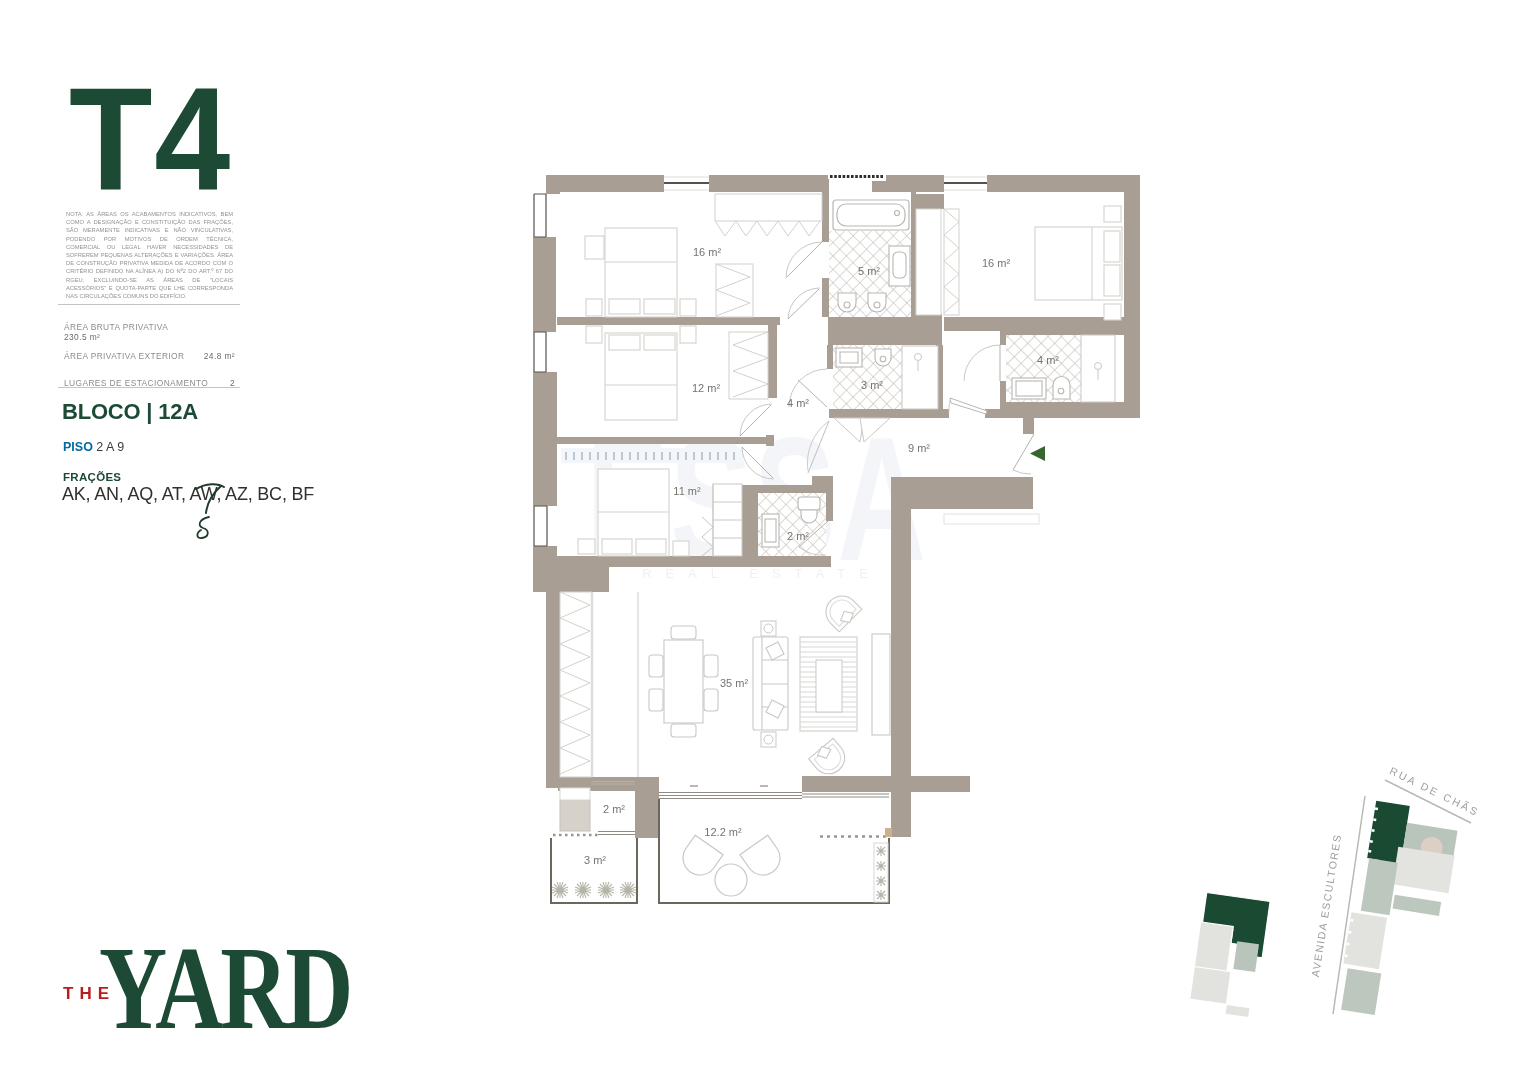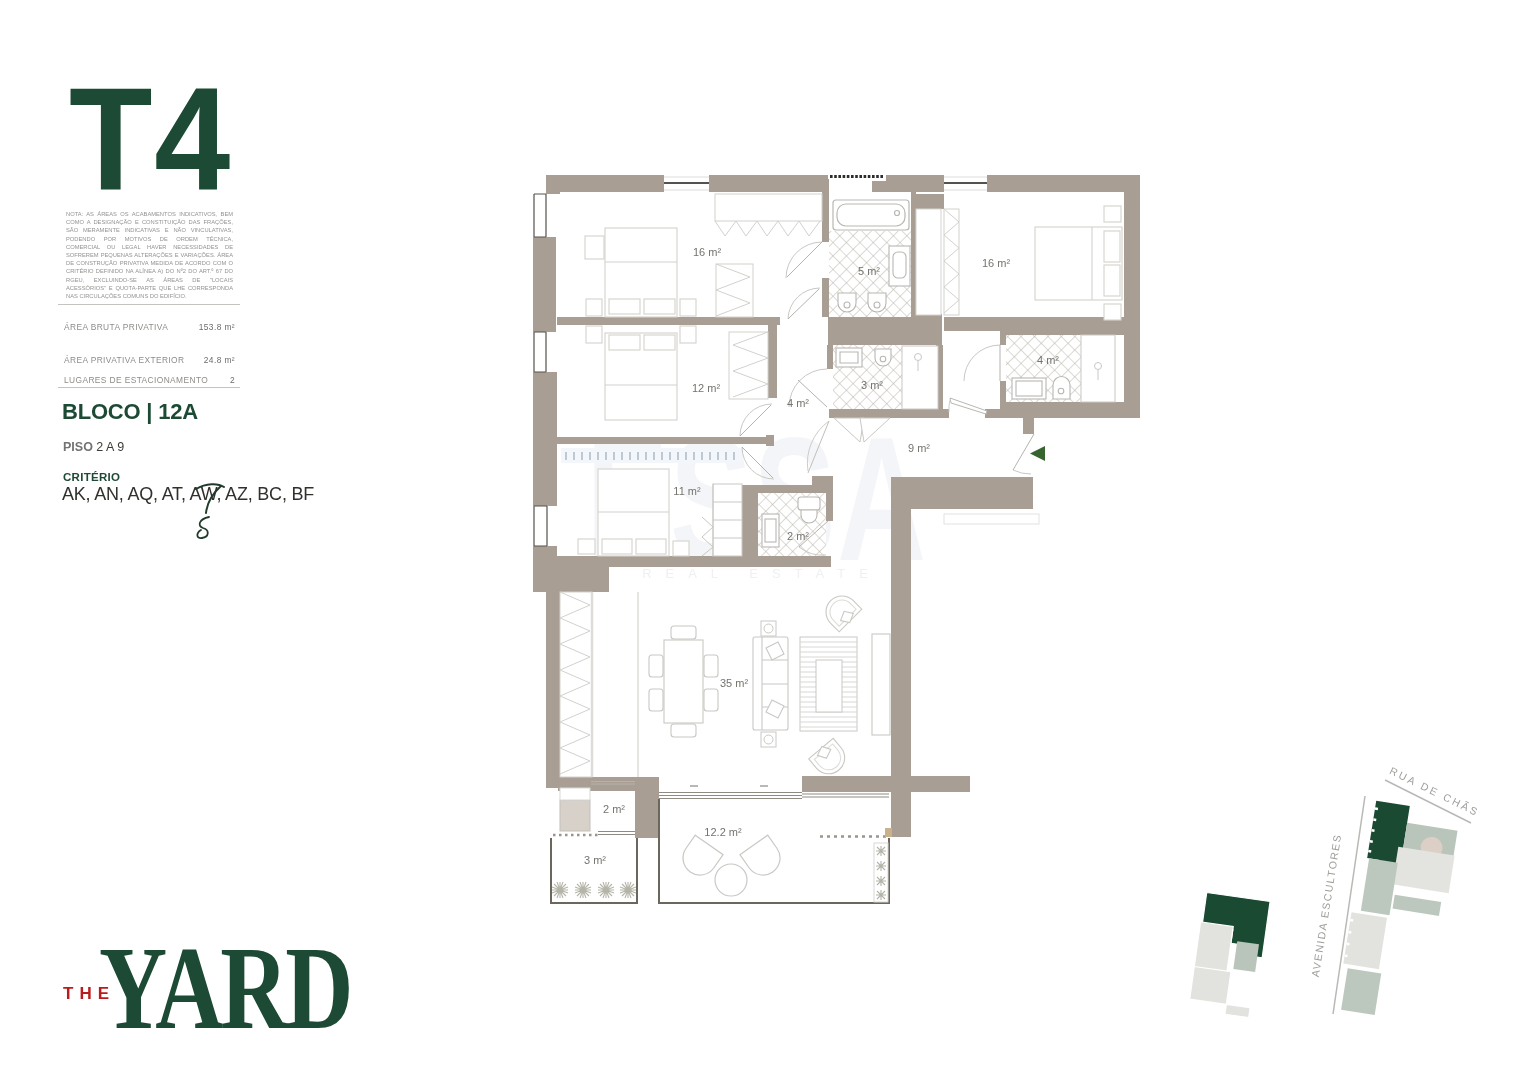--- a/index.html
+++ b/index.html
@@ -10,41 +10,41 @@
 </head>
 <body>
 
 <div class="abs" style="left:69px;top:55px;font-weight:bold;font-size:147px;color:#1c4a34;letter-spacing:2px;transform:scaleX(0.93);transform-origin:0 0;">T4</div>
 
 <div class="abs" style="left:66px;top:210px;width:261px;font-size:9px;line-height:12.9px;color:#959391;text-align:justify;transform:scale(0.64);transform-origin:0 0;">NOTA: AS ÁREAS OS ACABAMENTOS INDICATIVOS, BEM COMO A DESIGNAÇÃO E CONSTITUIÇÃO DAS FRAÇÕES, SÃO MERAMENTE INDICATIVAS E NÃO VINCULATIVAS, PODENDO POR MOTIVOS DE ORDEM TÉCNICA, COMERCIAL OU LEGAL HAVER NECESSIDADES DE SOFREREM PEQUENAS ALTERAÇÕES E VARIAÇÕES. ÁREA DE CONSTRUÇÃO PRIVATIVA MEDIDA DE ACORDO COM O CRITÉRIO DEFINIDO NA ALÍNEA A) DO Nº2 DO ART.º 67 DO RGEU, EXCLUINDO-SE AS ÁREAS DE "LOCAIS ACESSÓRIOS" E QUOTA-PARTE QUE LHE CORRESPONDA NAS CIRCULAÇÕES COMUNS DO EDIFÍCIO.</div>
 
 <div class="abs" style="left:58px;top:304px;width:182px;height:1px;background:#c6c4c1;"></div>
 
 <div class="abs" style="left:64px;top:322px;width:171px;font-size:8.4px;color:#8e8c89;letter-spacing:0.4px;">
-  <div style="display:flex;justify-content:space-between;margin-bottom:23px;">
+  <div style="display:flex;margin-bottom:9px;flex-direction:column;">
       <span>ÁREA BRUTA PRIVATIVA</span>
-      <span style="color:#6e6c69;">153.8 m²</span>
+      <span style="color:#6e6c69;">230.5 m²</span>
     </div>
-  <div style="display:flex;justify-content:space-between;margin-bottom:10px;">
+  <div style="display:flex;justify-content:space-between;margin-bottom:17px;">
       <span>ÁREA PRIVATIVA EXTERIOR</span>
       <span style="color:#6e6c69;">24.8 m²</span>
     </div>
   <div style="display:flex;justify-content:space-between;gap:16px;">
       <span>LUGARES DE ESTACIONAMENTO</span>
       <span style="color:#6e6c69;">2</span>
     </div>
 </div>
 
 <div class="abs" style="left:58px;top:387px;width:182px;height:1px;background:#c6c4c1;"></div>
 
 <div class="abs" style="left:62px;top:399px;font-size:22px;font-weight:bold;color:#1c4a34;letter-spacing:-0.2px;">BLOCO | 12A</div>
 
-<div class="abs" style="left:63px;top:440px;font-size:12.5px;color:#3c3c38;"><span style="font-weight:bold;color:#737373;">PISO</span> 2 A 9</div>
-
-<div class="abs" style="left:63px;top:471px;font-size:11.5px;font-weight:bold;color:#1c4a34;letter-spacing:0.3px;">CRITÉRIO</div>
+<div class="abs" style="left:63px;top:440px;font-size:12.5px;color:#3c3c38;"><span style="font-weight:bold;color:#0369a1;">PISO</span> 2 A 9</div>
+
+<div class="abs" style="left:63px;top:471px;font-size:11.5px;font-weight:bold;color:#1c4a34;letter-spacing:0.3px;">FRAÇÕES</div>
 <div class="abs" style="left:62px;top:484px;font-size:18px;color:#30302c;letter-spacing:-0.2px;">AK, AN, AQ, AT, AW, AZ, BC, BF</div>
 
 <div class="abs" style="left:63px;top:984px;font-size:17px;font-weight:bold;color:#b91c1c;letter-spacing:6px;">THE</div>
 <div class="abs" style="left:99px;top:921px;font-size:118px;font-weight:bold;color:#1c4a34;font-family:'Liberation Serif',serif;letter-spacing:-4px;transform:scaleX(0.8);transform-origin:0 0;">YARD</div>
 
 <svg class="abs" style="left:0;top:0;" width="1528" height="1080" viewBox="0 0 1528 1080">
 <defs>
   <pattern id="tile" width="9.5" height="9.5" patternUnits="userSpaceOnUse" patternTransform="rotate(45)">
     <rect width="9.5" height="9.5" fill="#ffffff"></rect>
     <path d="M0,0 H9.5 M0,0 V9.5" stroke="#b9b1a8" stroke-width="1"></path>

